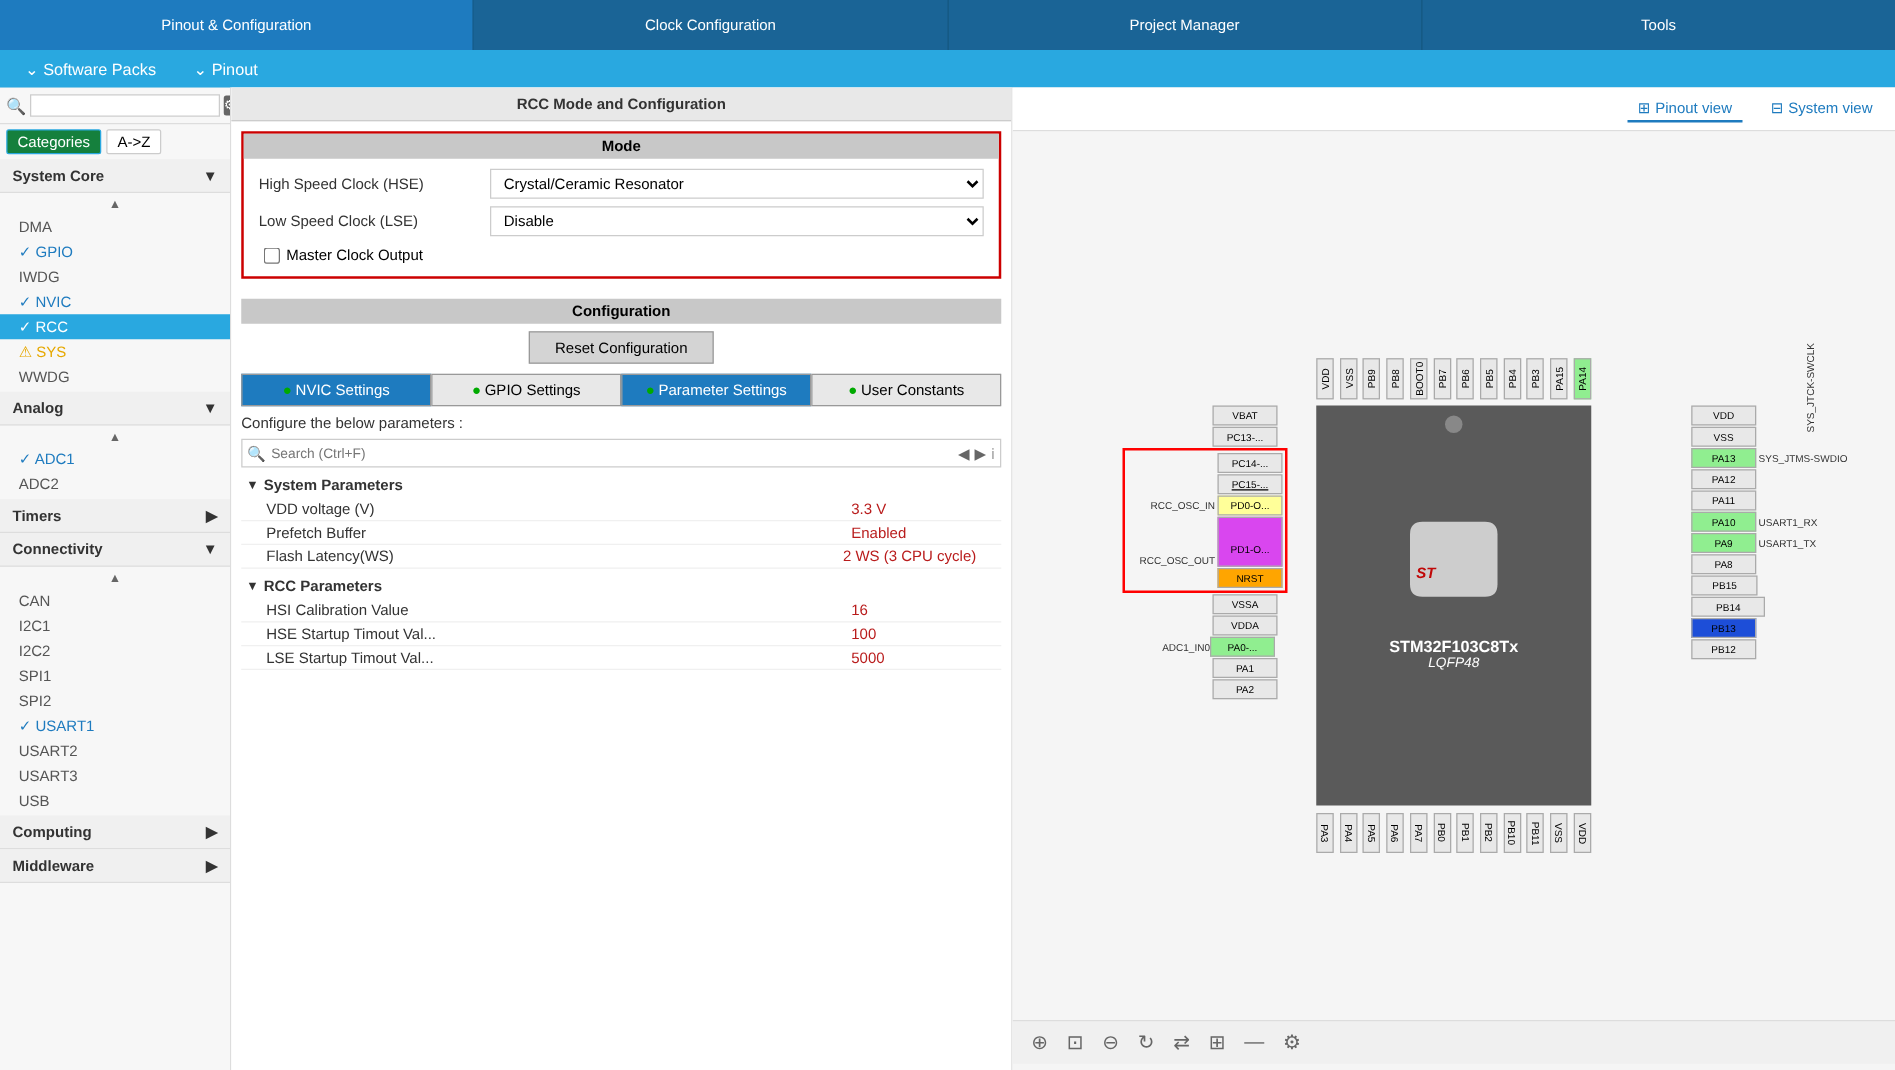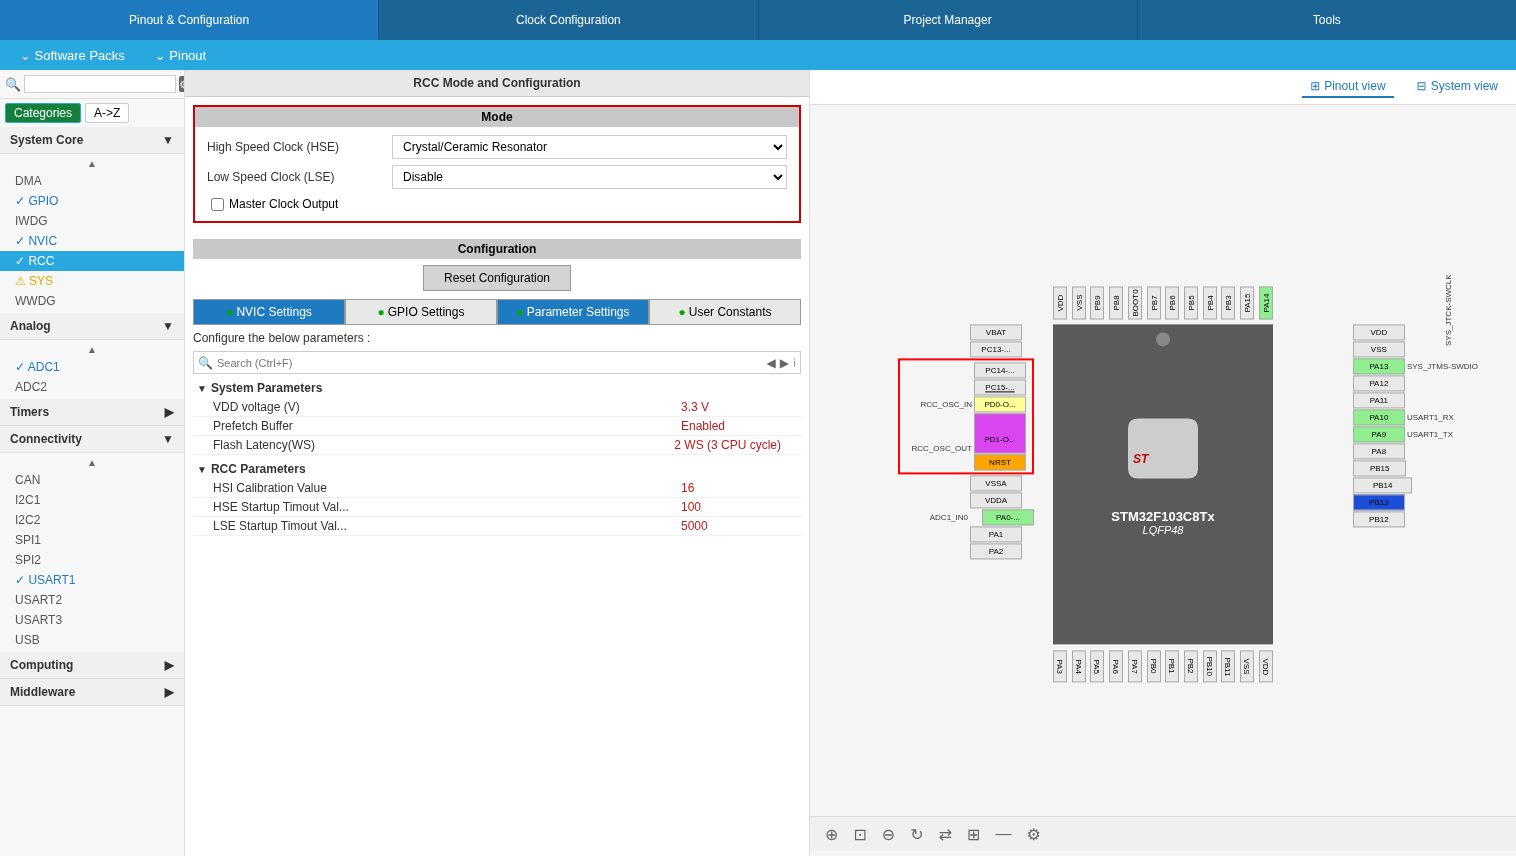--- a/index.html
+++ b/index.html
@@ -366,21 +366,21 @@
             </div>
           </div>
           <div style="display:flex;align-items:center;gap:2px;">
             <span style="font-size:8px;color:#333;width:70px;text-align:right;"></span>
             <div style="font-size:8px;padding:1px 3px;border:1px solid #aaa;background:#e8e8e8;min-width:52px;text-align:center;height:16px;line-height:14px;">VSSA</div>
           </div>
           <div style="display:flex;align-items:center;gap:2px;">
             <span style="font-size:8px;color:#333;width:70px;text-align:right;"></span>
             <div style="font-size:8px;padding:1px 3px;border:1px solid #aaa;background:#e8e8e8;min-width:52px;text-align:center;height:16px;line-height:14px;">VDDA</div>
           </div>
-          <div style="display:flex;align-items:center;gap:14px;">
+          <div style="display:flex;align-items:center;gap:0;">
             <span style="font-size:8px;color:#333;width:70px;text-align:right;">ADC1_IN0</span>
             <div style="font-size:8px;padding:1px 3px;border:1px solid #aaa;background:#90ee90;min-width:52px;text-align:center;height:16px;line-height:14px;">PA0-...</div>
           </div>
           <div style="display:flex;align-items:center;gap:2px;">
             <span style="font-size:8px;color:#333;width:70px;text-align:right;"></span>
             <div style="font-size:8px;padding:1px 3px;border:1px solid #aaa;background:#e8e8e8;min-width:52px;text-align:center;height:16px;line-height:14px;">PA1</div>
           </div>
           <div style="display:flex;align-items:center;gap:2px;">
             <span style="font-size:8px;color:#333;width:70px;text-align:right;"></span>
             <div style="font-size:8px;padding:1px 3px;border:1px solid #aaa;background:#e8e8e8;min-width:52px;text-align:center;height:16px;line-height:14px;">PA2</div>

